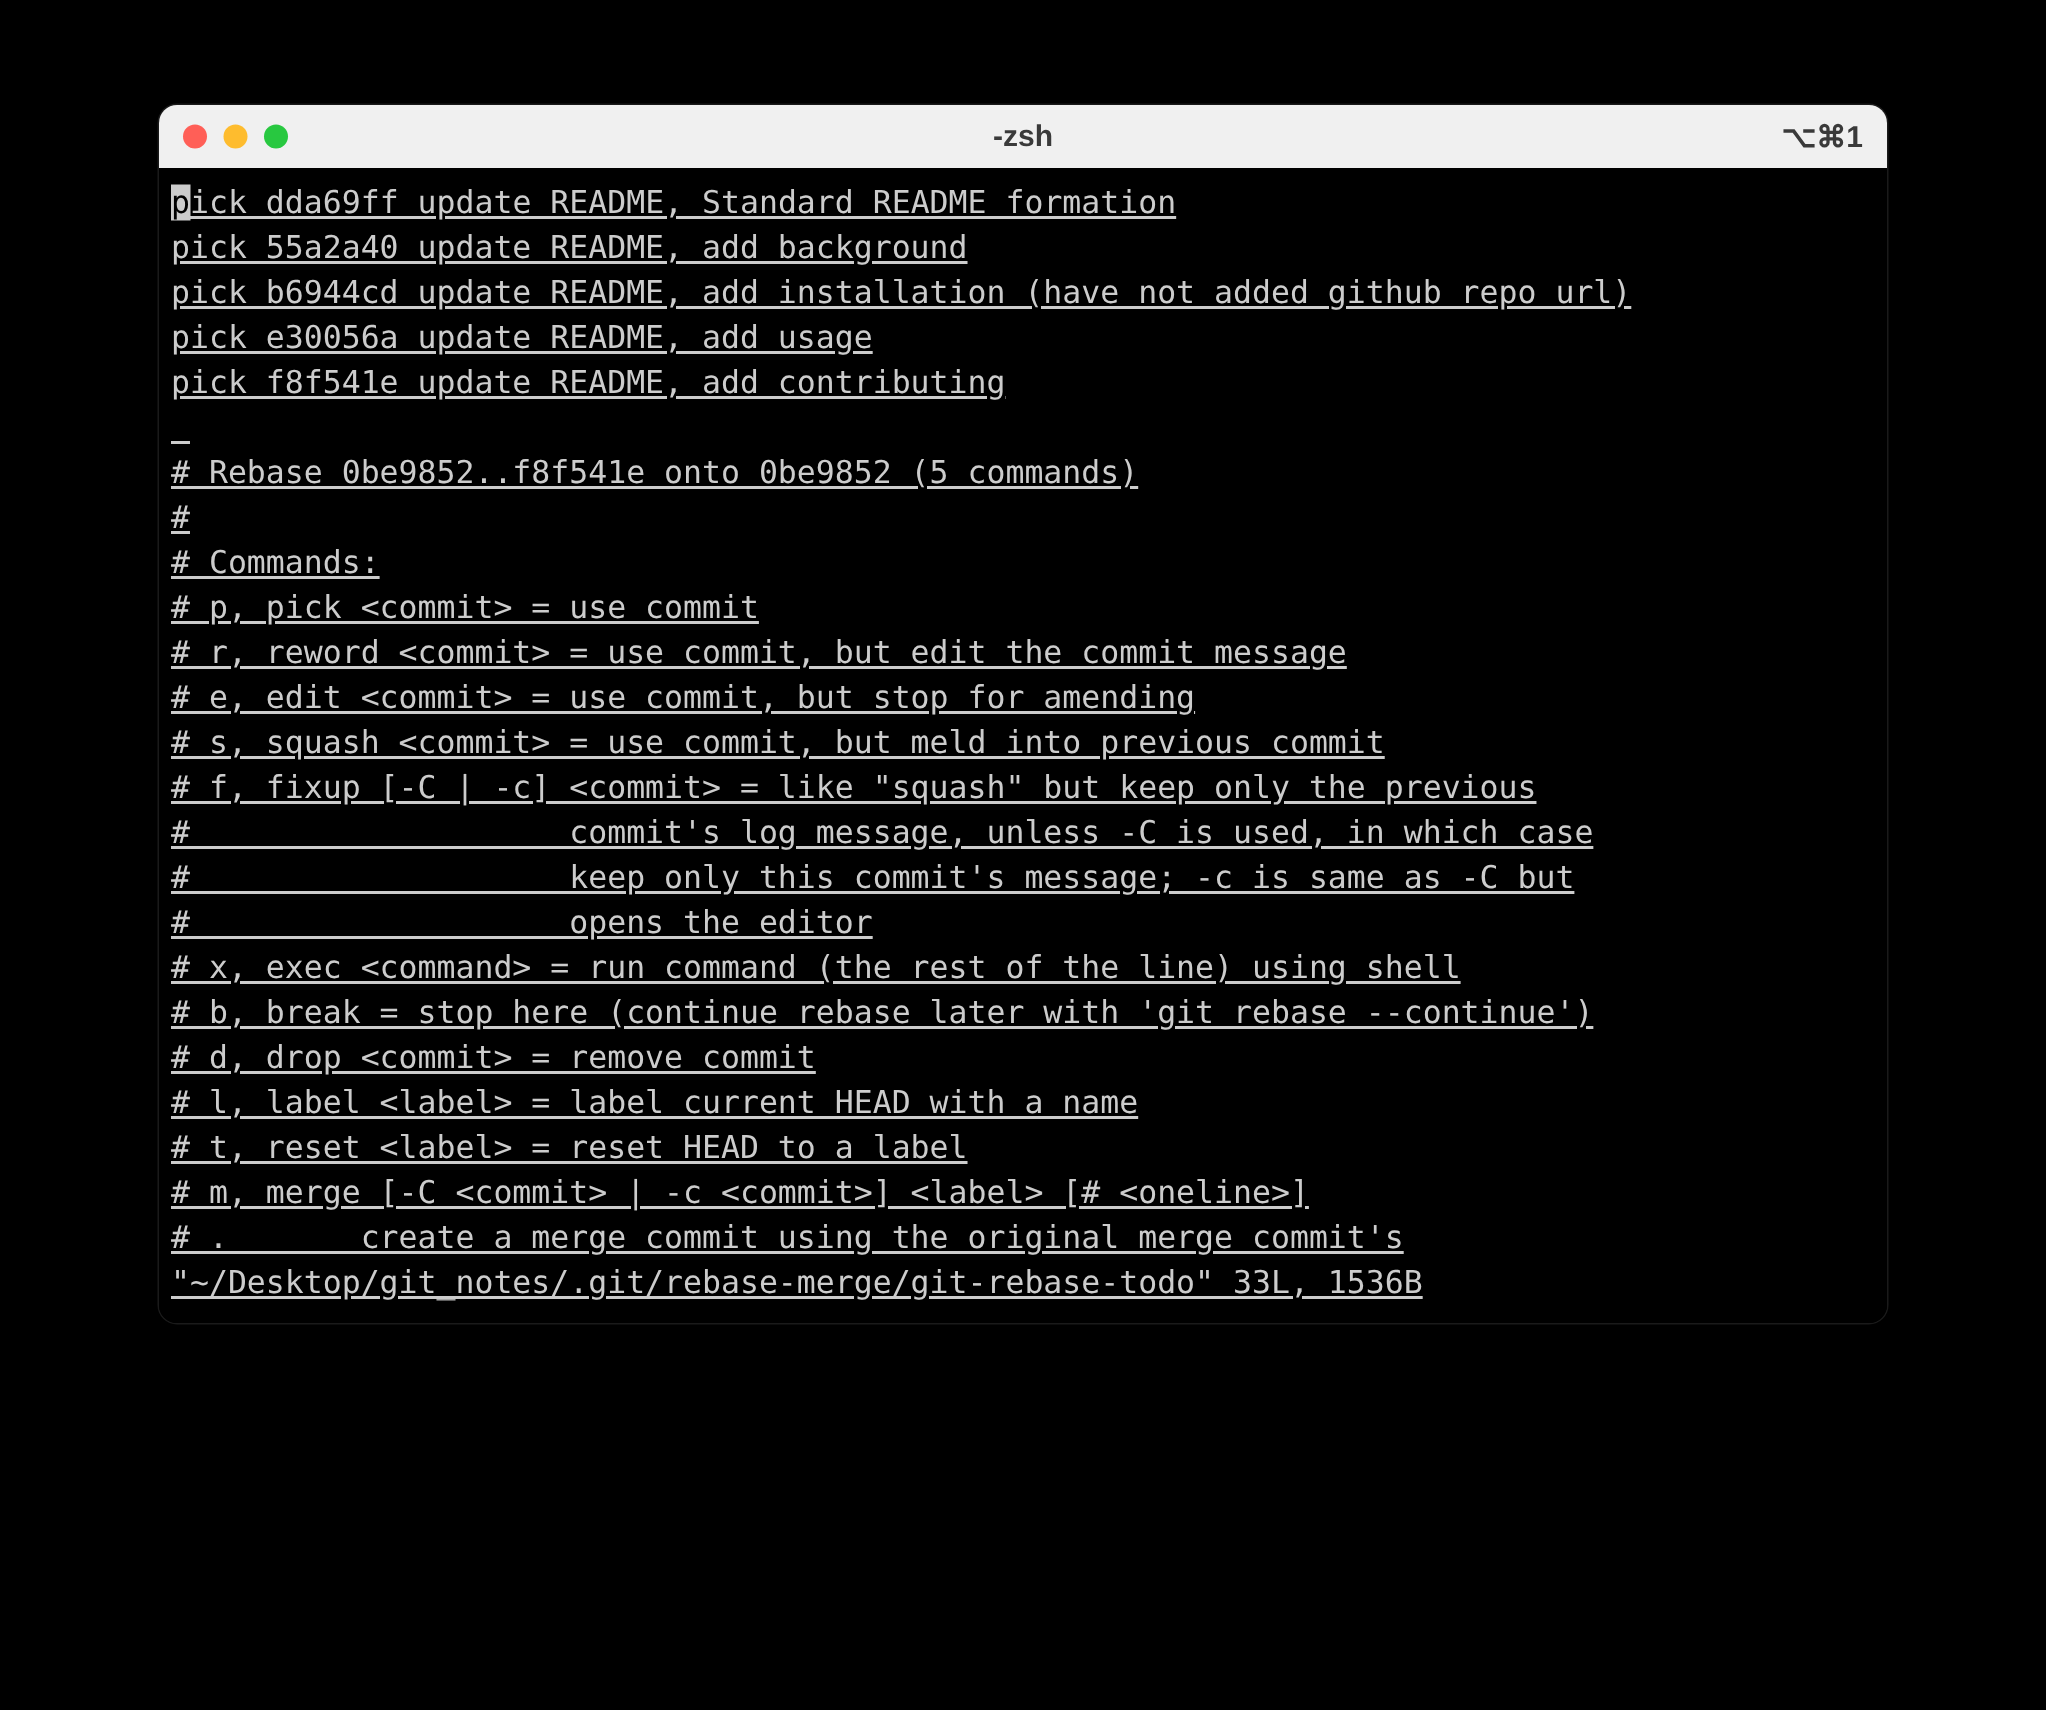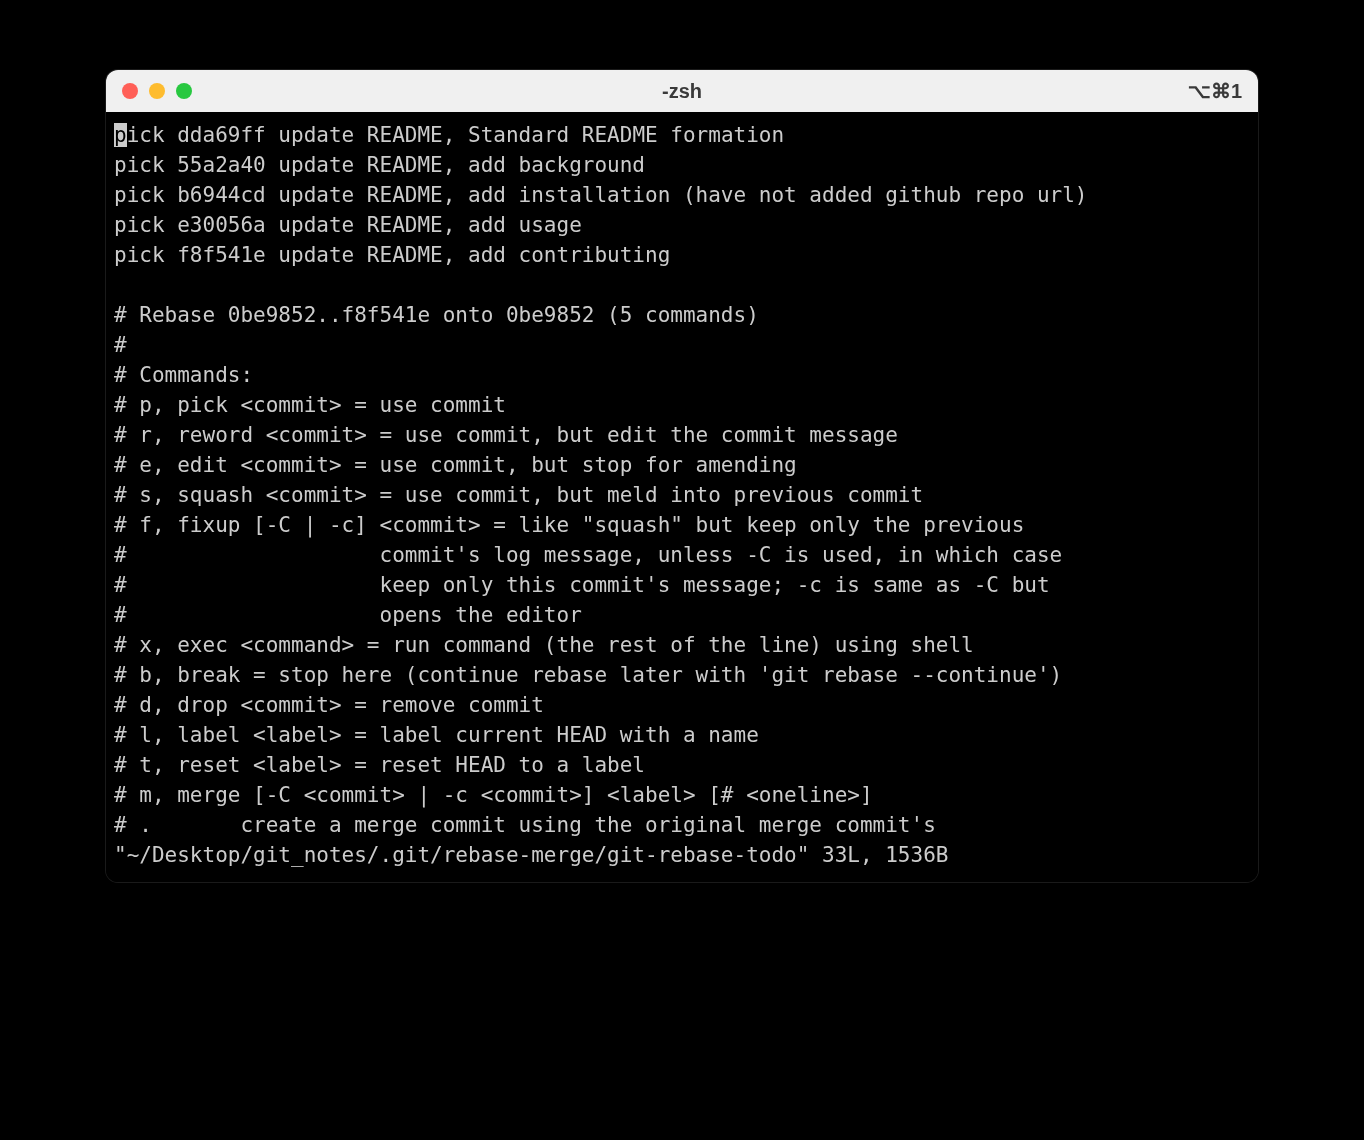--- a/index.html
+++ b/index.html
@@ -63,20 +63,21 @@
       font-family: -apple-system, BlinkMacSystemFont, sans-serif;
     }
     .terminal-content {
       background: #000;
       padding: 8px 8px 12px 8px;
       color: #cccccc;
       font-size: 21px;
       line-height: 30px;
       white-space: pre;
       overflow: hidden;
+      text-decoration: underline;
     }
     .line {
       white-space: pre;
     }
     .cursor-block {
       background: #cccccc;
       color: #000;
     }
   </style>
 </head>

